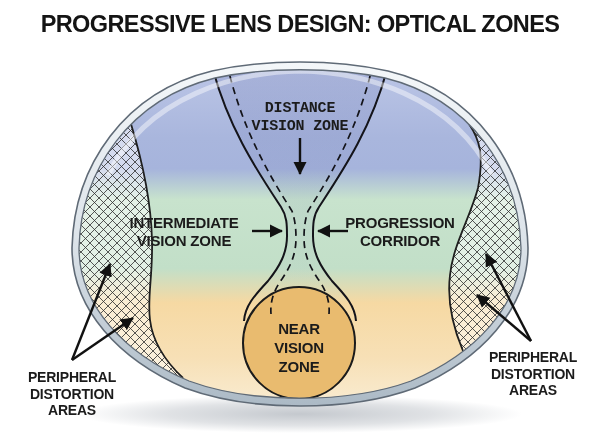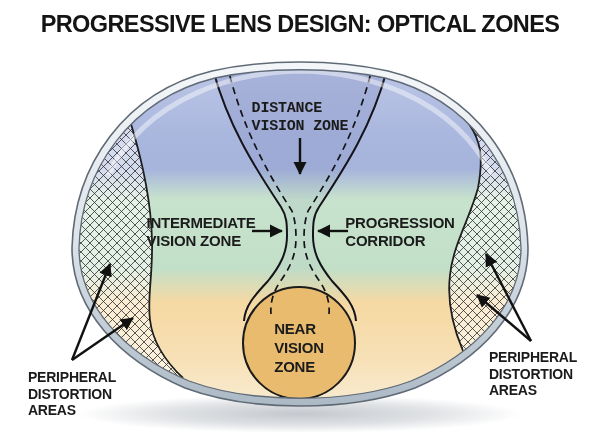--- a/index.html
+++ b/index.html
@@ -3,27 +3,27 @@
 <meta charset="utf-8">
 <style>
   html,body { margin:0; padding:0; background:#ffffff; }
   .stage {
     position:relative; width:600px; height:448px; overflow:hidden;
     background:#ffffff; font-family:"Liberation Sans", sans-serif;
   }
   .stage svg { position:absolute; inset:0; }
   .lbl {
     position:absolute; transform:translate(-50%,-50%);
-    white-space:pre-line; 
+    white-space:pre-line; text-align:center;
     font-weight:bold; color:#1b1b1b; font-size:15px;
     line-height:1.18; letter-spacing:-0.2px; pointer-events:none;
   }
   .title   { left:300px; top:25px;  font-size:23.5px; letter-spacing:-0.6px; white-space:nowrap; color:#141414;}
   .distance{ left:300px; top:118px;font-family:Liberation Mono, monospace; }
-  .intermediate { left:201px; top:232px; }
+  .intermediate { left:184px; top:232px; }
   .progression  { left:400px; top:232px; }
   .near    { left:299px; top:348px; line-height:1.27; }
   .peri-left  { left:72px;  top:394px; font-size:14px; }
   .peri-right { left:533px; top:374px; font-size:14px; }
 </style>
 </head>
 <body>
 
 <div class="stage">
 

